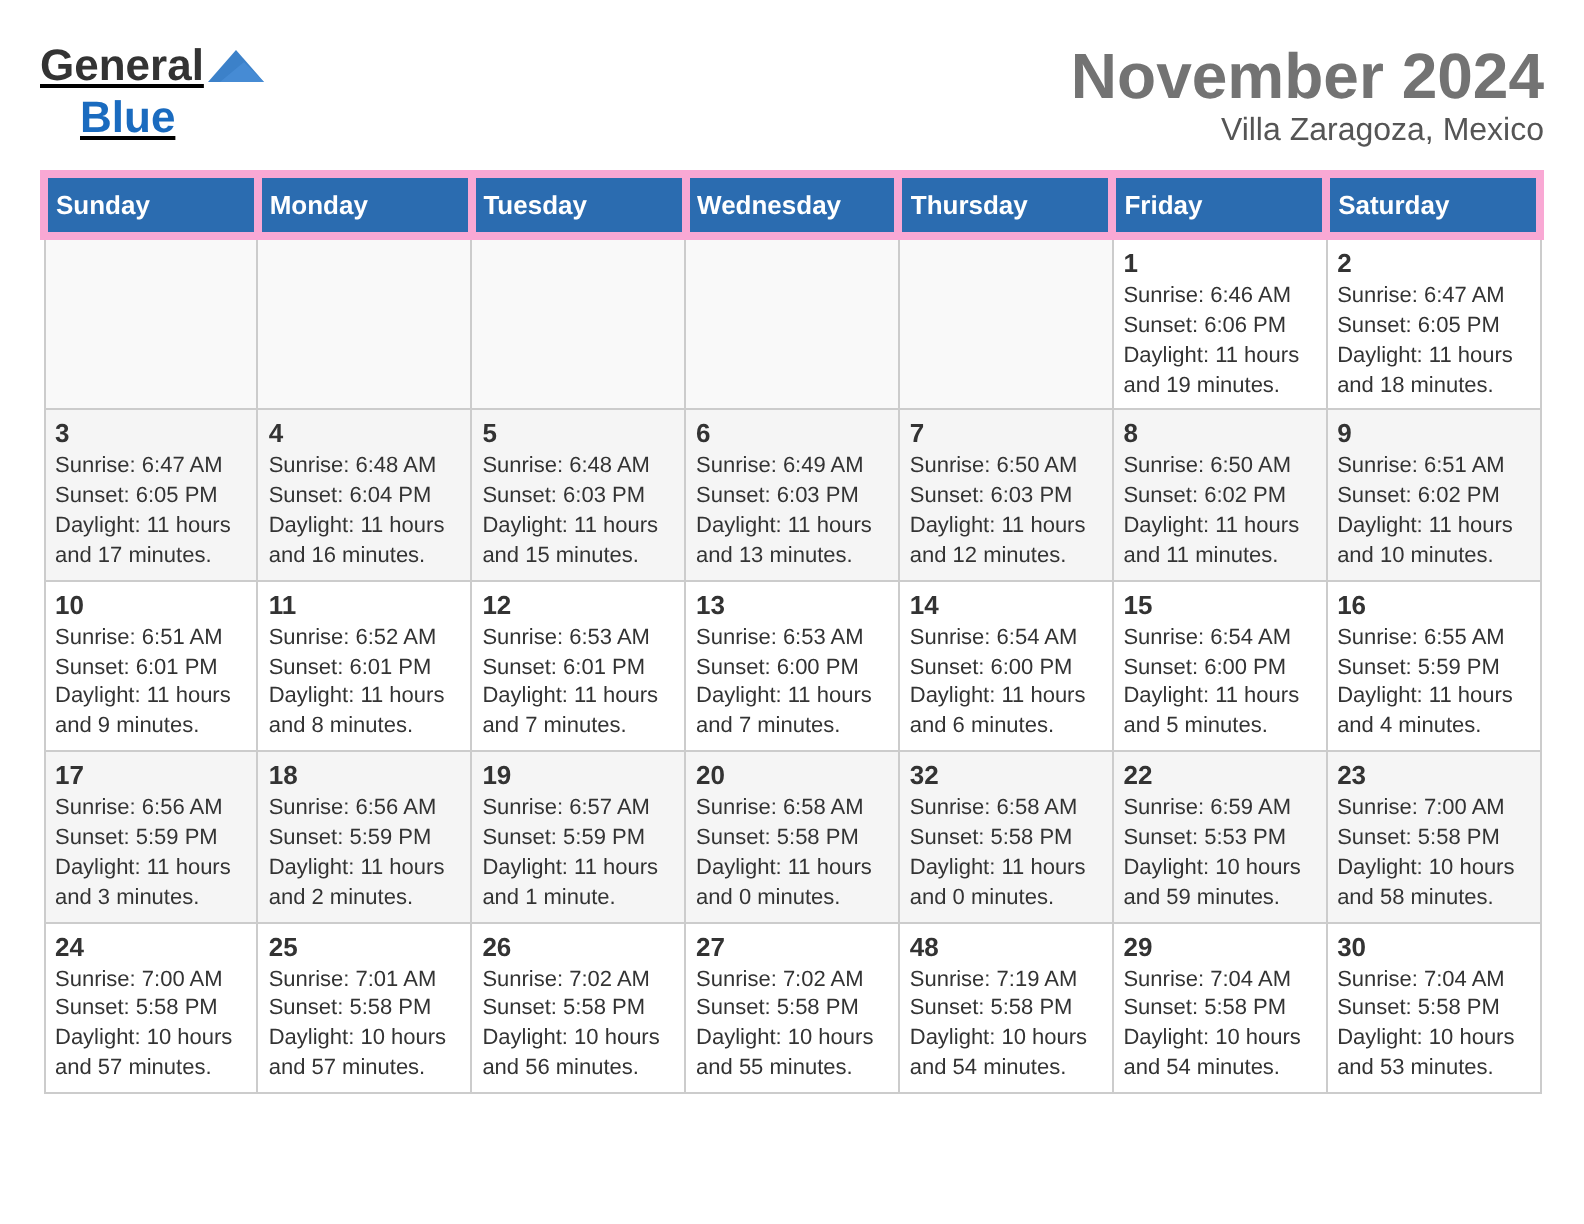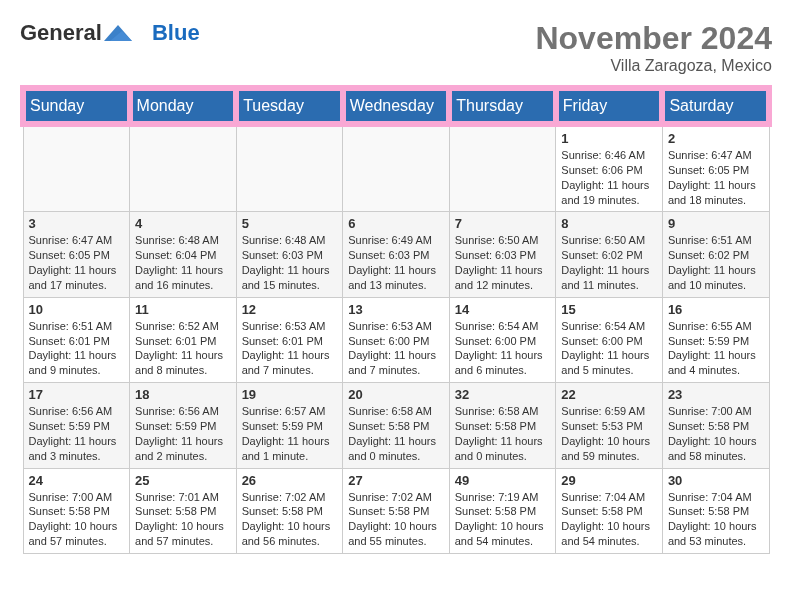--- a/index.html
+++ b/index.html
@@ -14,22 +14,23 @@
       padding: 20px 20px 10px 20px;
     }
     .header {
       display: flex;
       justify-content: space-between;
       align-items: flex-start;
       margin-bottom: 10px;
     }
     .logo {
       display: flex;
-      flex-direction: row;
+      flex-direction: column;
       align-items: flex-start;
+      text-decoration: underline;
     }
     .logo-text {
       display: flex;
       align-items: center;
     }
     .logo-general {
       font-size: 22px;
       font-weight: bold;
       color: #333;
     }
@@ -57,25 +58,25 @@
       color: #555;
     }
     .calendar {
       width: 100%;
       border-collapse: collapse;
       border: 1px solid #ccc;
     }
     .calendar th {
       background: #2b6cb0;
       color: #fff;
-      font-size: 16px;
+      font-size: 13px;
       padding: 6px 4px;
       text-align: left;
-      border: 6px solid #f9a8d4;
-      font-weight: normal;
+      border: 4px solid #f9a8d4;
+      font-weight: bold;
     }
     .calendar td {
       border: 1px solid #ccc;
       vertical-align: top;
       padding: 4px 5px;
       font-size: 10.5px;
       color: #333;
       width: calc(100%/7);
       height: 78px;
     }
@@ -331,21 +332,21 @@
 and 56 minutes.</div>
           </td>
           <td>
             <span class="day-num">27</span>
             <div class="day-info" style="white-space: pre-line;">Sunrise: 7:02 AM
 Sunset: 5:58 PM
 Daylight: 10 hours
 and 55 minutes.</div>
           </td>
           <td>
-            <span class="day-num">49</span>
+            <span class="day-num">48</span>
             <div class="day-info" style="white-space: pre-line;">Sunrise: 7:19 AM
 Sunset: 5:58 PM
 Daylight: 10 hours
 and 54 minutes.</div>
           </td>
           <td>
             <span class="day-num">29</span>
             <div class="day-info" style="white-space: pre-line;">Sunrise: 7:04 AM
 Sunset: 5:58 PM
 Daylight: 10 hours

